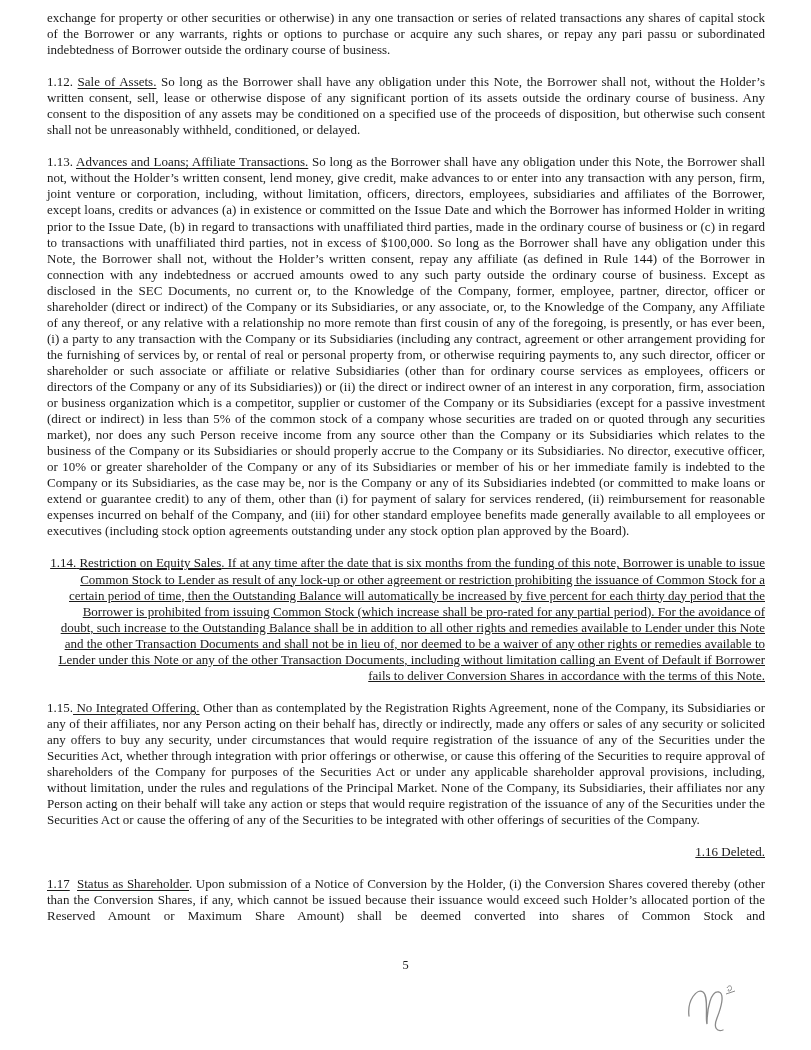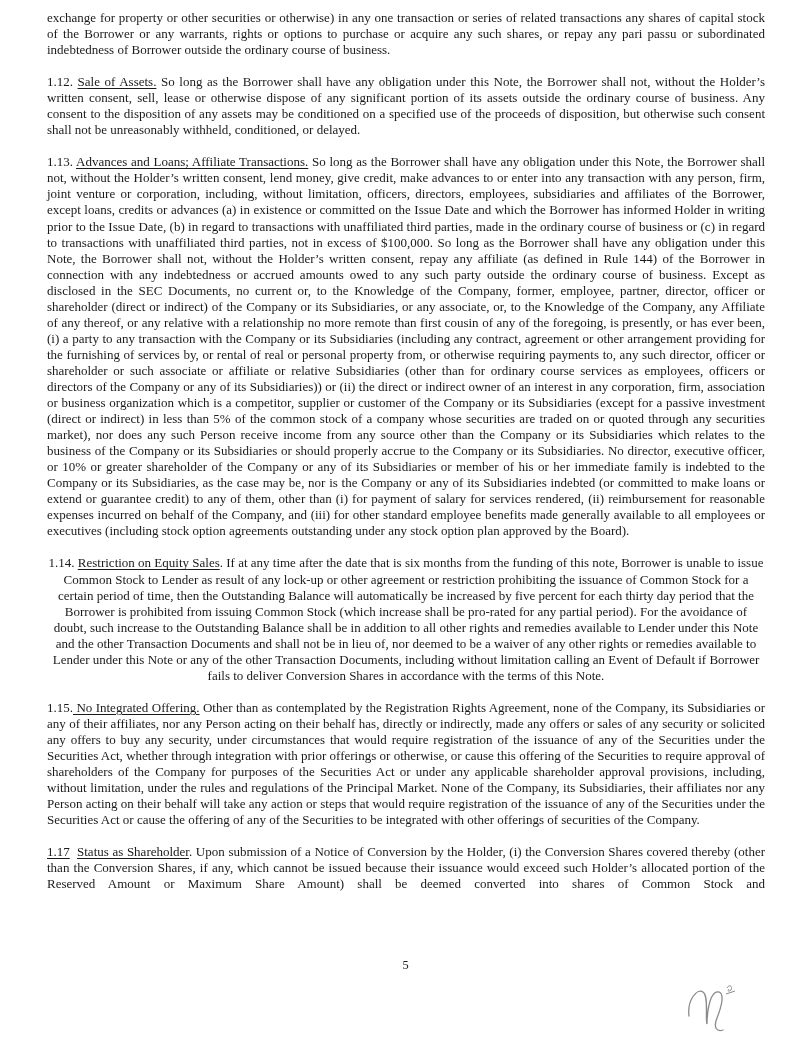--- a/index.html
+++ b/index.html
@@ -3,21 +3,21 @@
 <meta charset="utf-8">
 <style>
   html, body { margin: 0; padding: 0; background: #ffffff; }
   body { width: 811px; height: 1050px; position: relative; overflow: hidden; }
   .page {
     position: absolute; left: 47px; top: 10px; width: 718px;
     font-family: "Liberation Serif", serif; font-size: 13px; line-height: 16.05px;
     color: #1a1a1a;
   }
   .para { margin: 0 0 16px 0; text-align: justify; }
-  .para.left { text-align: center; }
+  .para.left { text-align: right; text-decoration: underline; }
   .u { text-decoration: underline; text-underline-offset: 1.5px; }
   .page-number {
     position: absolute; left: 0; width: 811px; top: 958px; text-align: center;
     font-family: "Liberation Serif", serif; font-size: 12.4px; color: #1a1a1a;
   }
   .initials { position: absolute; left: 683px; top: 978px; width: 70px; height: 60px; }
 </style>
 </head>
 <body>
 
@@ -25,20 +25,21 @@
   <p class="para">exchange for property or other securities or otherwise) in any one transaction or series of related transactions any shares of capital stock of the Borrower or any warrants, rights or options to purchase or acquire any such shares, or repay any pari passu or subordinated indebtedness of Borrower outside the ordinary course of business.</p>
 
   <p class="para"><span>1.12.</span> <span class="u">Sale of Assets.</span> <span>So long as the Borrower shall have any obligation under this Note, the Borrower shall not, without the Holder’s written consent, sell, lease or otherwise dispose of any significant portion of its assets outside the ordinary course of business. Any consent to the disposition of any assets may be conditioned on a specified use of the proceeds of disposition, but otherwise such consent shall not be unreasonably withheld, conditioned, or delayed.</span></p>
 
   <p class="para"><span>1.13.</span> <span class="u">Advances and Loans; Affiliate Transactions.</span> <span>So long as the Borrower shall have any obligation under this Note, the Borrower shall not, without the Holder’s written consent, lend money, give credit, make advances to or enter into any transaction with any person, firm, joint venture or corporation, including, without limitation, officers, directors, employees, subsidiaries and affiliates of the Borrower, except loans, credits or advances (a) in existence or committed on the Issue Date and which the Borrower has informed Holder in writing prior to the Issue Date, (b) in regard to transactions with unaffiliated third parties, made in the ordinary course of business or (c) in regard to transactions with unaffiliated third parties, not in excess of $100,000. So long as the Borrower shall have any obligation under this Note, the Borrower shall not, without the Holder’s written consent, repay any affiliate (as defined in Rule 144) of the Borrower in connection with any indebtedness or accrued amounts owed to any such party outside the ordinary course of business. Except as disclosed in the SEC Documents, no current or, to the Knowledge of the Company, former, employee, partner, director, officer or shareholder (direct or indirect) of the Company or its Subsidiaries, or any associate, or, to the Knowledge of the Company, any Affiliate of any thereof, or any relative with a relationship no more remote than first cousin of any of the foregoing, is presently, or has ever been, (i) a party to any transaction with the Company or its Subsidiaries (including any contract, agreement or other arrangement providing for the furnishing of services by, or rental of real or personal property from, or otherwise requiring payments to, any such director, officer or shareholder or such associate or affiliate or relative Subsidiaries (other than for ordinary course services as employees, officers or directors of the Company or any of its Subsidiaries)) or (ii) the direct or indirect owner of an interest in any corporation, firm, association or business organization which is a competitor, supplier or customer of the Company or its Subsidiaries (except for a passive investment (direct or indirect) in less than 5% of the common stock of a company whose securities are traded on or quoted through any securities market), nor does any such Person receive income from any source other than the Company or its Subsidiaries which relates to the business of the Company or its Subsidiaries or should properly accrue to the Company or its Subsidiaries. No director, executive officer, or 10% or greater shareholder of the Company or any of its Subsidiaries or member of his or her immediate family is indebted to the Company or its Subsidiaries, as the case may be, nor is the Company or any of its Subsidiaries indebted (or committed to make loans or extend or guarantee credit) to any of them, other than (i) for payment of salary for services rendered, (ii) reimbursement for reasonable expenses incurred on behalf of the Company, and (iii) for other standard employee benefits made generally available to all employees or executives (including stock option agreements outstanding under any stock option plan approved by the Board).</span></p>
 
   <p class="para left"><span>1.14.</span> <span class="u">Restriction on Equity Sales</span><span>. If at any time after the date that is six months from the funding of this note, Borrower is unable to issue Common Stock to Lender as result of any lock-up or other agreement or restriction prohibiting the issuance of Common Stock for a certain period of time, then the Outstanding Balance will automatically be increased by five percent for each thirty day period that the Borrower is prohibited from issuing Common Stock (which increase shall be pro-rated for any partial period). For the avoidance of doubt, such increase to the Outstanding Balance shall be in addition to all other rights and remedies available to Lender under this Note and the other Transaction Documents and shall not be in lieu of, nor deemed to be a waiver of any other rights or remedies available to Lender under this Note or any of the other Transaction Documents, including without limitation calling an Event of Default if Borrower fails to deliver Conversion Shares in accordance with the terms of this Note.</span></p>
 
   <p class="para"><span>1.15.</span><span class="u"> No Integrated Offering.</span> <span>Other than as contemplated by the Registration Rights Agreement, none of the Company, its Subsidiaries or any of their affiliates, nor any Person acting on their behalf has, directly or indirectly, made any offers or sales of any security or solicited any offers to buy any security, under circumstances that would require registration of the issuance of any of the Securities under the Securities Act, whether through integration with prior offerings or otherwise, or cause this offering of the Securities to require approval of shareholders of the Company for purposes of the Securities Act or under any applicable shareholder approval provisions, including, without limitation, under the rules and regulations of the Principal Market. None of the Company, its Subsidiaries, their affiliates nor any Person acting on their behalf will take any action or steps that would require registration of the issuance of any of the Securities under the Securities Act or cause the offering of any of the Securities to be integrated with other offerings of securities of the Company.</span></p>
 
+  <p class="para left">1.16 Deleted.</p>
 
   <p class="para" style="text-align-last: justify;"><span class="u">1.17</span>&nbsp; <span class="u">Status as Shareholder</span><span>. Upon submission of a Notice of Conversion by the Holder, (i) the Conversion Shares covered thereby (other than the Conversion Shares, if any, which cannot be issued because their issuance would exceed such Holder’s allocated portion of the Reserved Amount or Maximum Share Amount) shall be deemed converted into shares of Common Stock and</span></p>
 </div>
 
 <div class="page-number">5</div>
 
 <svg class="initials" viewBox="0 0 70 60">
   <path d="M6 38 C4 22, 14 10, 20 14 C26 18, 22 40, 24 46 C24 30, 28 12, 36 14 C42 16, 38 30, 34 40 C30 50, 34 54, 40 52" fill="none" stroke="#8a8a8a" stroke-width="1.3" stroke-linecap="round"></path>
   <path d="M44 10 C46 6, 50 8, 48 12 C46 14, 44 13, 46 11" fill="none" stroke="#8a8a8a" stroke-width="1"></path>
   <path d="M43 16 L52 13" fill="none" stroke="#8a8a8a" stroke-width="1"></path>

